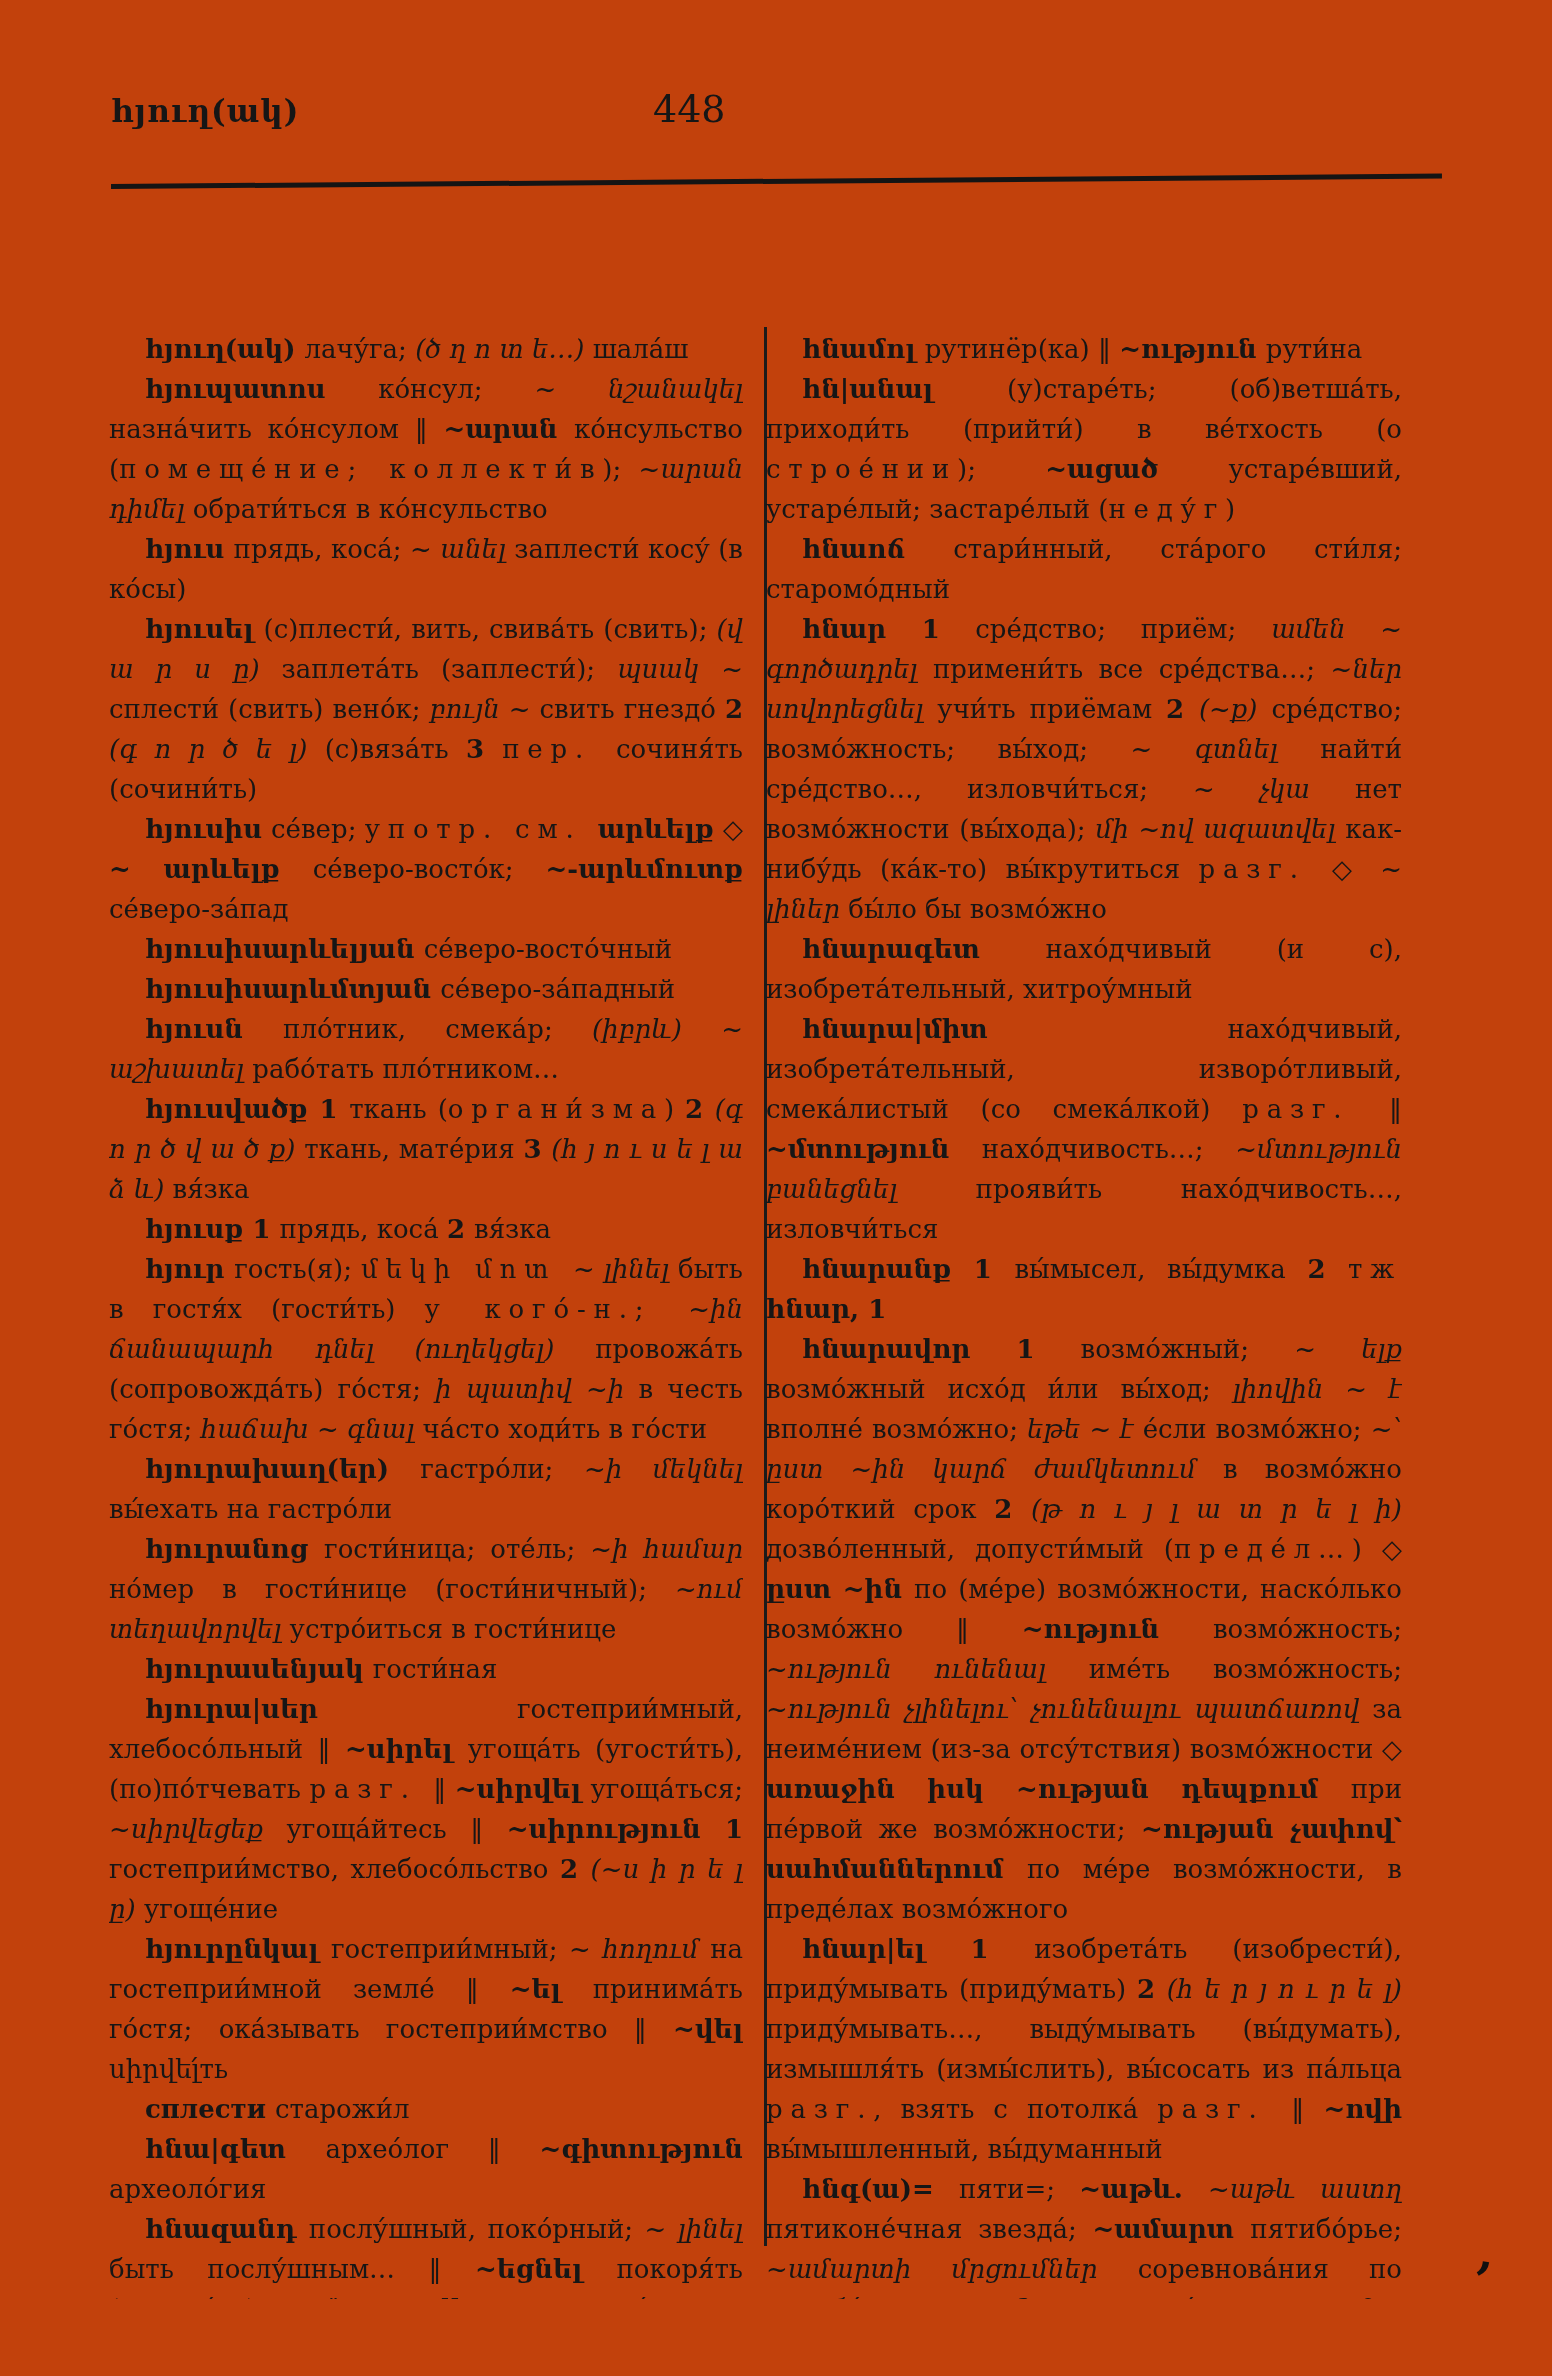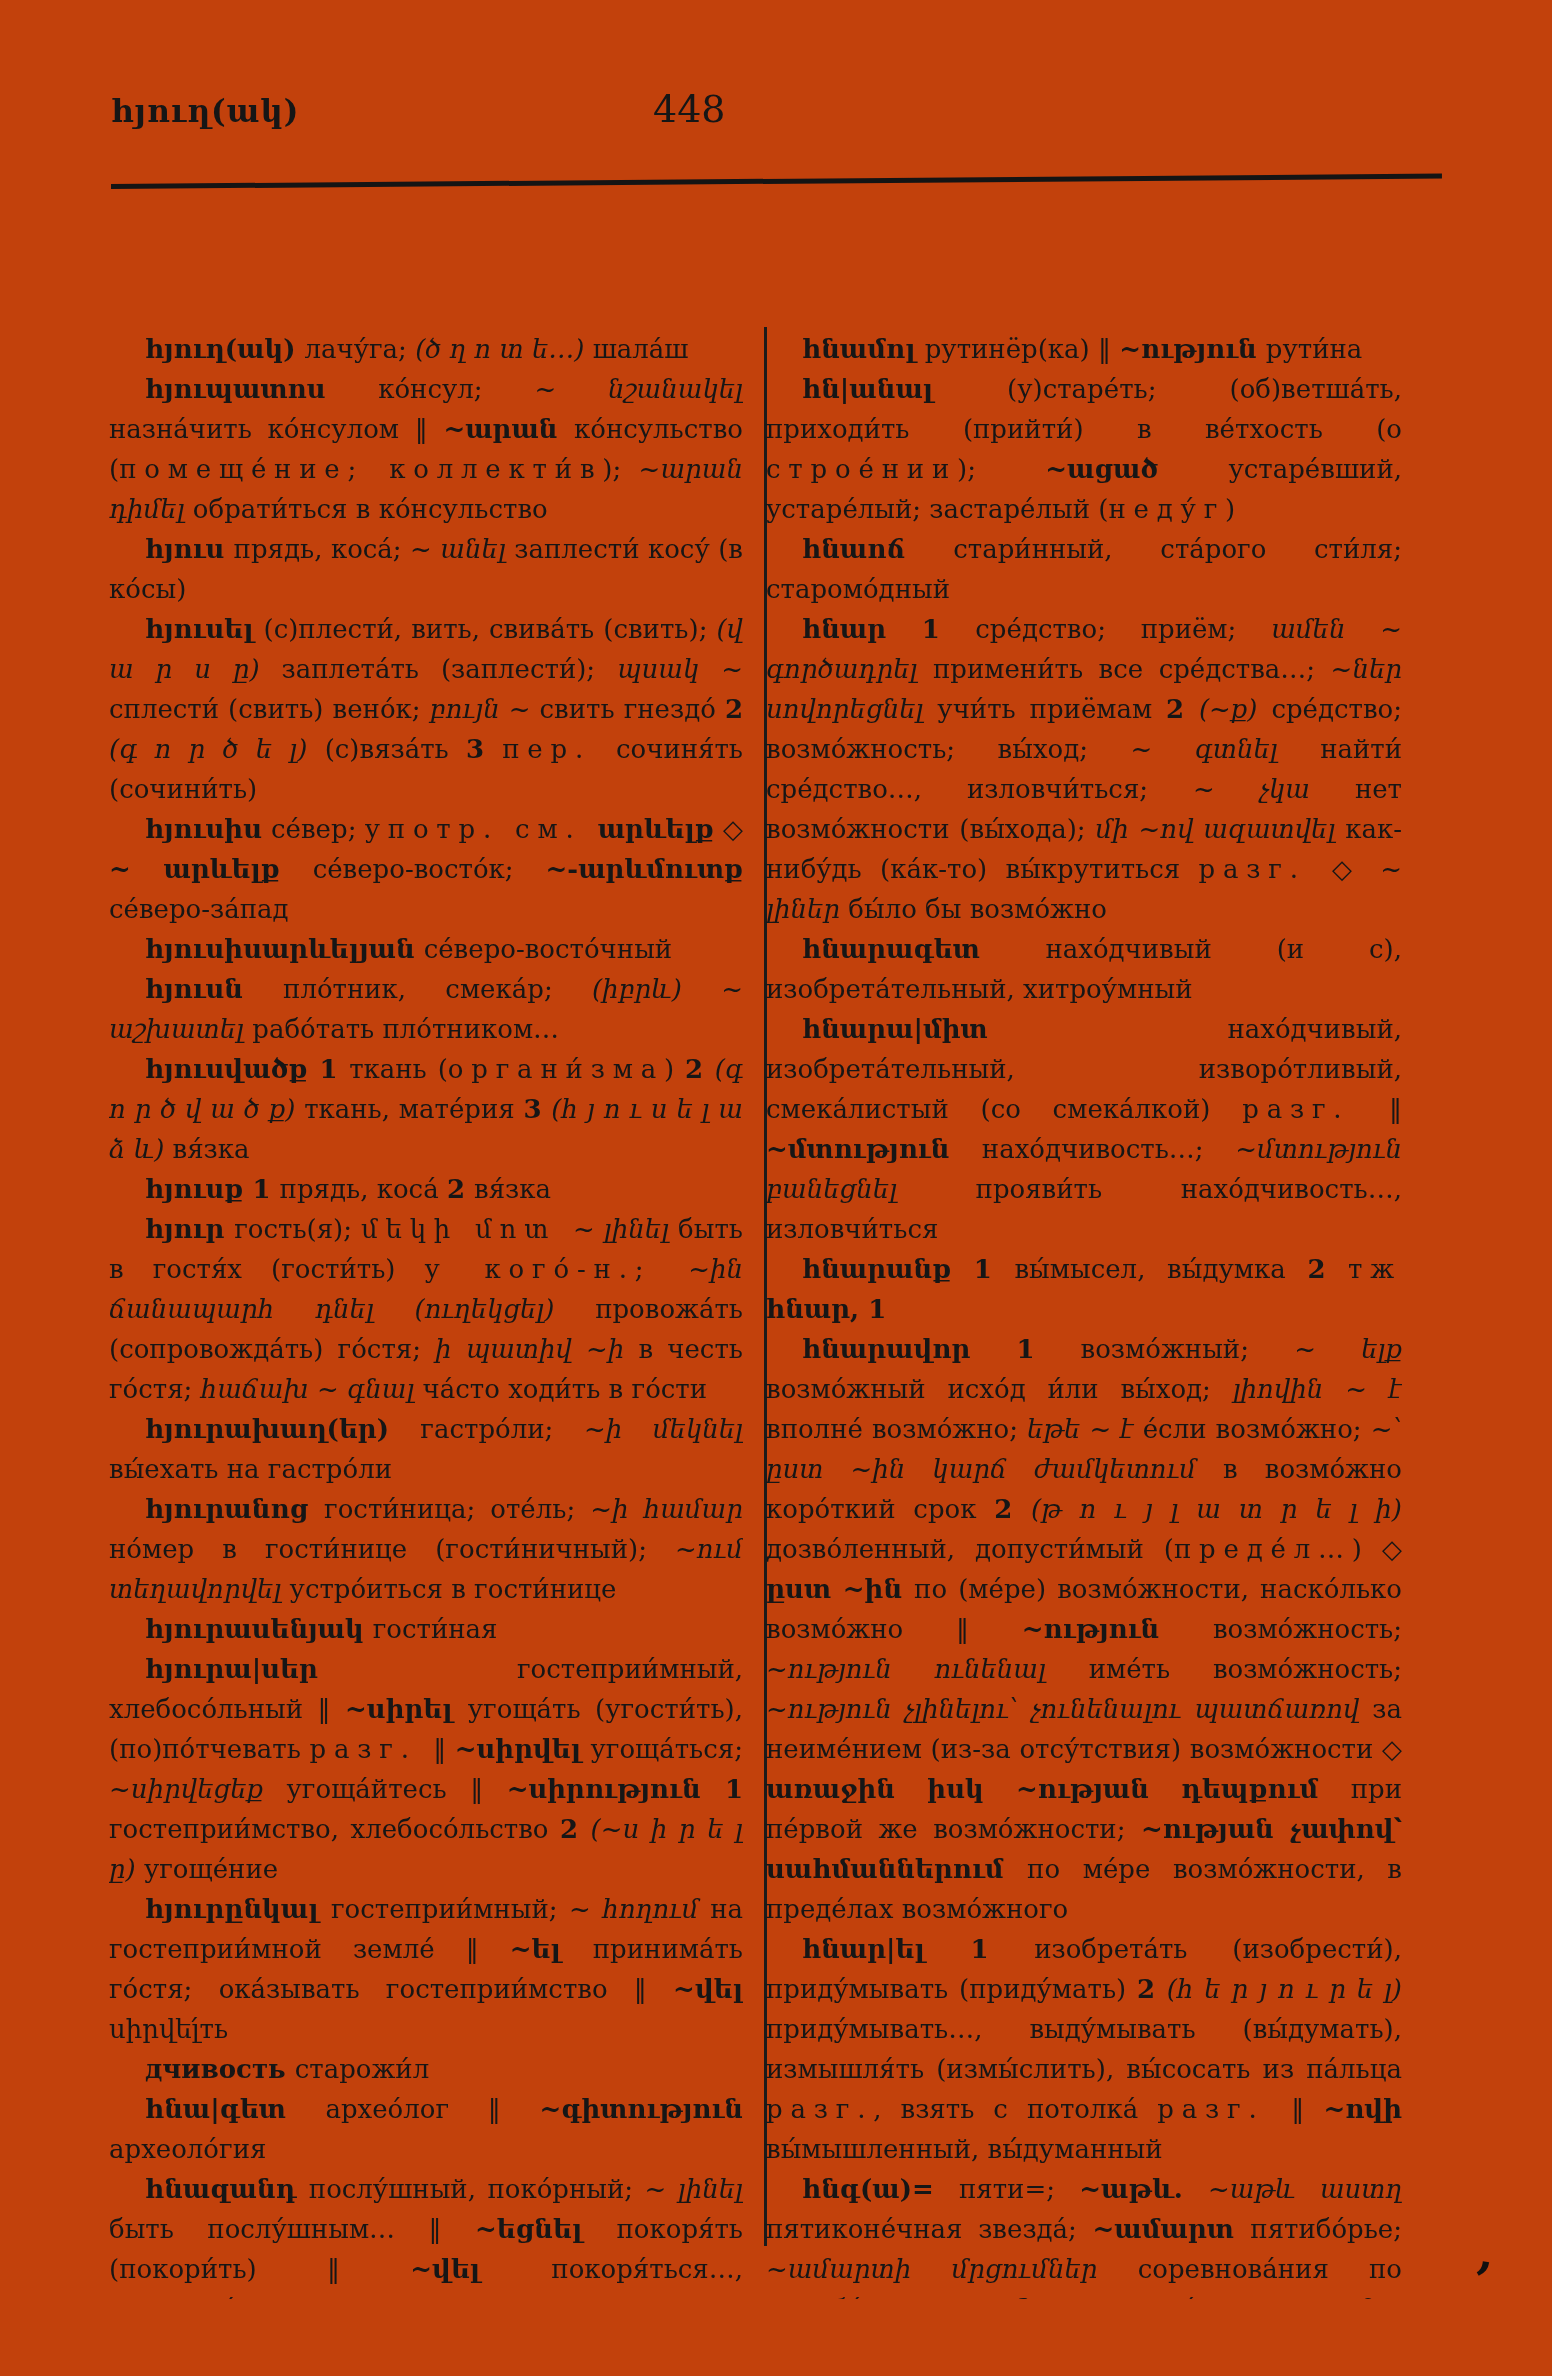--- a/index.html
+++ b/index.html
@@ -50,30 +50,31 @@
   <span class="pageno">448</span>
   <div class="rule"></div>
 
   <div class="col col-left" id="col-left">
       <p class="entry"><span class="r-b">հյուղ(ակ) </span><span class="r-n">лачу́га; </span><span class="r-i">(ծ ղ ո տ ե…) </span><span class="r-n">шала́ш</span></p>
       <p class="entry"><span class="r-b">հյուպատոս </span><span class="r-n">ко́нсул; </span><span class="r-i">~ նշանակել </span><span class="r-n">назна́чить ко́нсулом ‖ </span><span class="r-b">~արան </span><span class="r-n">ко́нсульство (</span><span class="r-s">помеще́ние; коллекти́в</span><span class="r-n">); </span><span class="r-i">~արան դիմել </span><span class="r-n">обрати́ться в ко́нсульство</span></p>
       <p class="entry"><span class="r-b">հյուս </span><span class="r-n">прядь, коса́; </span><span class="r-i">~ անել </span><span class="r-n">заплести́ косу́ (в ко́сы)</span></p>
       <p class="entry"><span class="r-b">հյուսել </span><span class="r-n">(с)плести́, вить, свива́ть (свить); </span><span class="r-i">(վ ա ր ս ը) </span><span class="r-n">заплета́ть (заплести́); </span><span class="r-i">պսակ ~ </span><span class="r-n">сплести́ (свить) вено́к; </span><span class="r-i">բույն ~ </span><span class="r-n">свить гнездо́ </span><span class="r-b">2 </span><span class="r-i">(գ ո ր ծ ե լ) </span><span class="r-n">(с)вяза́ть </span><span class="r-b">3 </span><span class="r-s">пер. </span><span class="r-n">сочиня́ть (сочини́ть)</span></p>
       <p class="entry"><span class="r-b">հյուսիս </span><span class="r-n">се́вер; </span><span class="r-s">употр. см. </span><span class="r-b">արևելք </span><span class="r-n">◇ </span><span class="r-b">~ արևելք </span><span class="r-n">се́веро-восто́к; </span><span class="r-b">~-արևմուտք </span><span class="r-n">се́веро-за́пад</span></p>
       <p class="entry"><span class="r-b">հյուսիսարևելյան </span><span class="r-n">се́веро-восто́чный</span></p>
+      <p class="entry"><span class="r-b">հյուսիսարևմտյան </span><span class="r-n">се́веро-за́падный</span></p>
       <p class="entry"><span class="r-b">հյուսն </span><span class="r-n">пло́тник, смека́р; </span><span class="r-i">(իբրև) ~ աշխատել </span><span class="r-n">рабо́тать пло́тником…</span></p>
       <p class="entry"><span class="r-b">հյուսվածք </span><span class="r-b">1 </span><span class="r-n">ткань (</span><span class="r-s">органи́зма</span><span class="r-n">) </span><span class="r-b">2 </span><span class="r-i">(գ ո ր ծ վ ա ծ ք) </span><span class="r-n">ткань, мате́рия </span><span class="r-b">3 </span><span class="r-i">(հ յ ո ւ ս ե լ ա ձ և) </span><span class="r-n">вя́зка</span></p>
       <p class="entry"><span class="r-b">հյուսք </span><span class="r-b">1 </span><span class="r-n">прядь, коса́ </span><span class="r-b">2 </span><span class="r-n">вя́зка</span></p>
       <p class="entry"><span class="r-b">հյուր </span><span class="r-n">гость(я); </span><span class="r-is">մեկի մոտ </span><span class="r-i">~ լինել </span><span class="r-n">быть в гостя́х (гости́ть) </span><span class="r-s">у кого́-н.; </span><span class="r-i">~ին ճանապարհ դնել (ուղեկցել) </span><span class="r-n">провожа́ть (сопровожда́ть) го́стя; </span><span class="r-i">ի պատիվ ~ի </span><span class="r-n">в честь го́стя; </span><span class="r-i">հաճախ ~ գնալ </span><span class="r-n">ча́сто ходи́ть в го́сти</span></p>
       <p class="entry"><span class="r-b">հյուրախաղ(եր) </span><span class="r-n">гастро́ли; </span><span class="r-i">~ի մեկնել </span><span class="r-n">вы́ехать на гастро́ли</span></p>
       <p class="entry"><span class="r-b">հյուրանոց </span><span class="r-n">гости́ница; оте́ль; </span><span class="r-i">~ի համար </span><span class="r-n">но́мер в гости́нице (гости́ничный); </span><span class="r-i">~ում տեղավորվել </span><span class="r-n">устро́иться в гости́нице</span></p>
       <p class="entry"><span class="r-b">հյուրասենյակ </span><span class="r-n">гости́ная</span></p>
       <p class="entry"><span class="r-b">հյուրա|սեր </span><span class="r-n">гостеприи́мный, хлебосо́льный ‖ </span><span class="r-b">~սիրել </span><span class="r-n">угоща́ть (угости́ть), (по)по́тчевать </span><span class="r-s">разг. </span><span class="r-n">‖ </span><span class="r-b">~սիրվել </span><span class="r-n">угоща́ться; </span><span class="r-i">~սիրվեցեք </span><span class="r-n">угоща́йтесь ‖ </span><span class="r-b">~սիրություն </span><span class="r-b">1 </span><span class="r-n">гостеприи́мство, хлебосо́льство </span><span class="r-b">2 </span><span class="r-i">(~ս ի ր ե լ ը) </span><span class="r-n">угоще́ние</span></p>
       <p class="entry"><span class="r-b">հյուրընկալ </span><span class="r-n">гостеприи́мный; </span><span class="r-i">~ հողում </span><span class="r-n">на гостеприи́мной земле́ ‖ </span><span class="r-b">~ել </span><span class="r-n">принима́ть го́стя; ока́зывать гостеприи́мство ‖ </span><span class="r-b">~վել </span><span class="r-n">սիրվել́ть</span></p>
-      <p class="entry"><span class="r-b">дчивость </span><span class="r-n">старожи́л</span></p>
+      <p class="entry"><span class="r-b">сплести </span><span class="r-n">старожи́л</span></p>
       <p class="entry"><span class="r-b">հնա|գետ </span><span class="r-n">архео́лог ‖ </span><span class="r-b">~գիտություն </span><span class="r-n">археоло́гия</span></p>
       <p class="entry"><span class="r-b">հնազանդ </span><span class="r-n">послу́шный, поко́рный; </span><span class="r-i">~ լինել </span><span class="r-n">быть послу́шным… ‖ </span><span class="r-b">~եցնել </span><span class="r-n">покоря́ть (покори́ть) ‖ </span><span class="r-b">~վել </span><span class="r-n">покоря́ться…, повинова́ться</span></p>
     </div>
   <div class="divider"></div>
   <div class="col col-right" id="col-right">
       <p class="entry"><span class="r-b">հնամոլ </span><span class="r-n">рутинёр(ка) ‖ </span><span class="r-b">~ություն </span><span class="r-n">рути́на</span></p>
       <p class="entry"><span class="r-b">հն|անալ </span><span class="r-n">(у)старе́ть; (об)ветша́ть, приходи́ть (прийти́) в ве́тхость (о </span><span class="r-s">строе́нии</span><span class="r-n">); </span><span class="r-b">~ացած </span><span class="r-n">устаре́вший, устаре́лый; застаре́лый (</span><span class="r-s">неду́г</span><span class="r-n">)</span></p>
       <p class="entry"><span class="r-b">հնաոճ </span><span class="r-n">стари́нный, ста́рого сти́ля; старомо́дный</span></p>
       <p class="entry"><span class="r-b">հնար </span><span class="r-b">1 </span><span class="r-n">сре́дство; приём; </span><span class="r-i">ամեն ~ գործադրել </span><span class="r-n">примени́ть все сре́дства…; </span><span class="r-i">~ներ սովորեցնել </span><span class="r-n">учи́ть приёмам </span><span class="r-b">2 </span><span class="r-i">(~ք) </span><span class="r-n">сре́дство; возмо́жность; вы́ход; </span><span class="r-i">~ գտնել </span><span class="r-n">найти́ сре́дство…, изловчи́ться; </span><span class="r-i">~ չկա </span><span class="r-n">нет возмо́жности (вы́хода); </span><span class="r-i">մի ~ով ազատվել </span><span class="r-n">как-нибу́дь (ка́к-то) вы́крутиться </span><span class="r-s">разг. </span><span class="r-n">◇ </span><span class="r-i">~ լիներ </span><span class="r-n">бы́ло бы возмо́жно</span></p>
       <p class="entry"><span class="r-b">հնարագետ </span><span class="r-n">нахо́дчивый (и с), изобрета́тельный, хитроу́мный</span></p>

